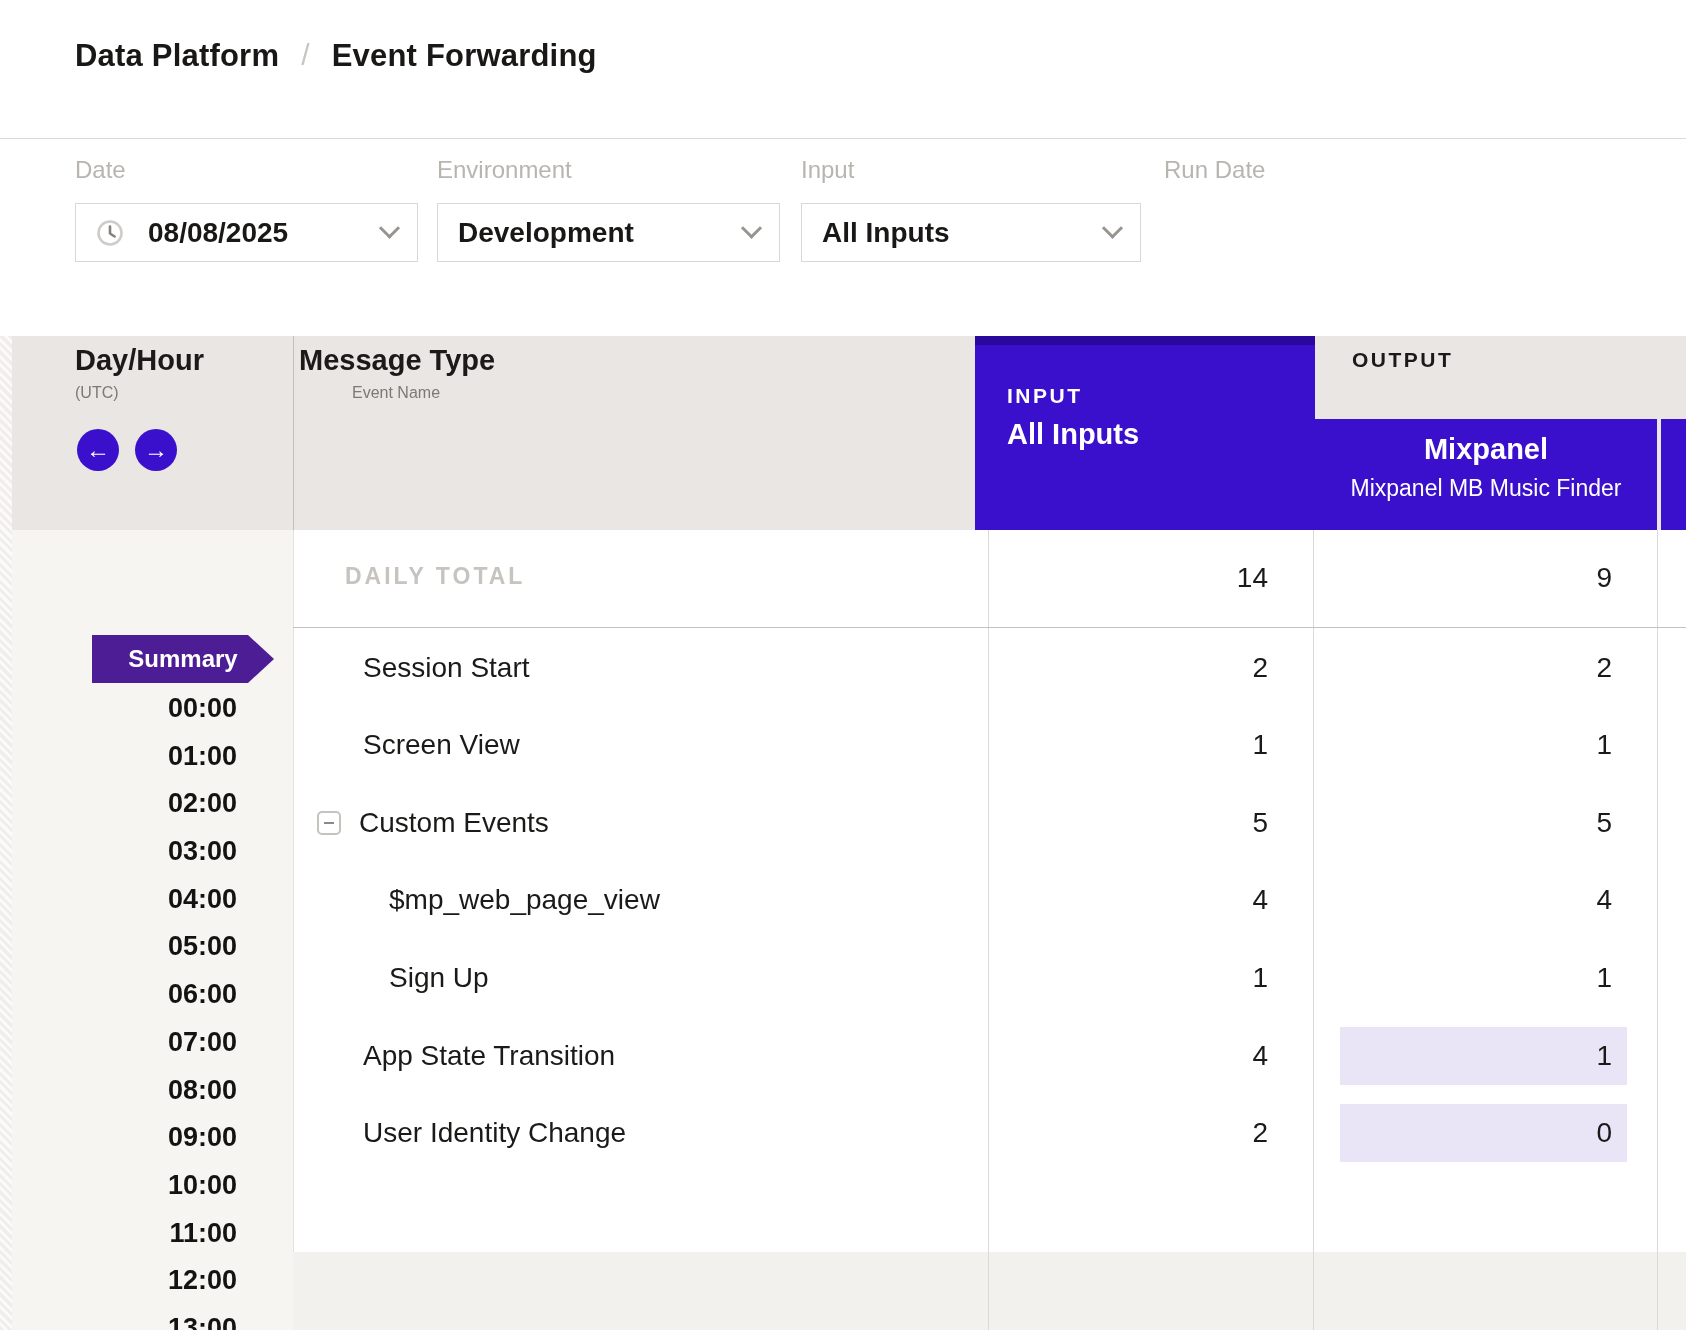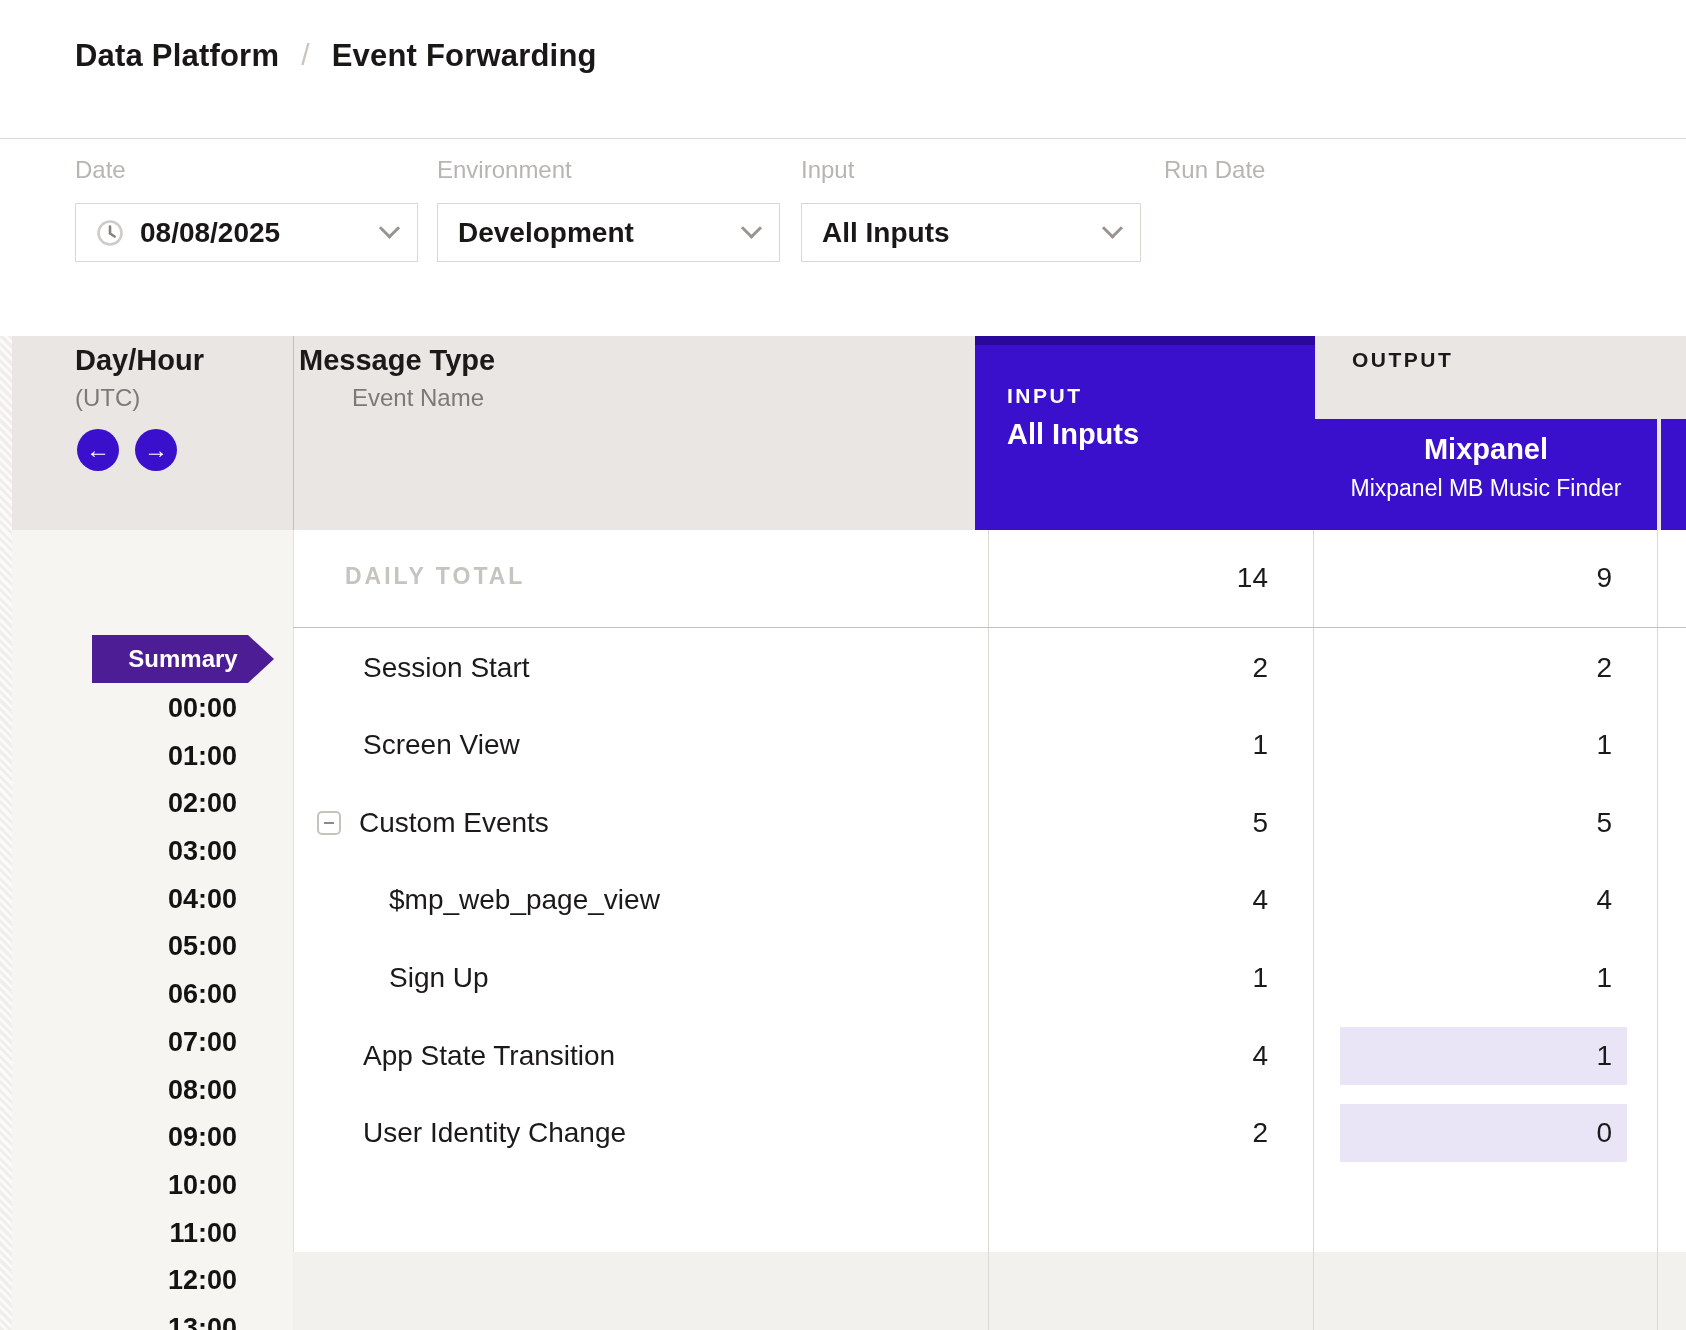--- a/index.html
+++ b/index.html
@@ -19,21 +19,21 @@
   .f-box { position:absolute; top:203px; height:59px; background:#fff; border:1px solid #dbd8d4; display:flex; align-items:center; padding:0 20px; }
   .f-value { font-size:28px; font-weight:700; color:#191817; }
   .chev { width:15px; height:15px; border-right:3px solid #98948f; border-bottom:3px solid #98948f; transform:rotate(45deg) translate(-3px,-3px); margin-left:auto; }
   .rundate { position:absolute; left:1164px; top:216px; font-size:29px; font-weight:700; color:#191817; }
 
   
   .head-band { position:absolute; left:0; top:336px; width:1686px; height:194px; background:#e9e6e3; }
   .hatch { position:absolute; left:0; top:336px; width:12px; height:994px;
     background:repeating-linear-gradient(45deg,#f0eeea 0 3px,#fbfaf8 3px 6px); }
   .h-title { position:absolute; font-size:29px; font-weight:700; color:#1b1a19; }
-  .h-sub { position:absolute; font-size:24px; color:#7c7976; }
+  .h-sub { position:absolute; font-size:16px; color:#7c7976; }
   .sec-label { position:absolute; font-size:21px; font-weight:700; letter-spacing:2.5px; }
   .nav-btn { position:absolute; width:42px; height:42px; border-radius:50%; background:#3a10cc; color:#fff;
     display:flex; align-items:center; justify-content:center; font-size:24px; line-height:1; cursor:pointer; }
   .inp-block { position:absolute; left:975px; top:336px; width:340px; height:194px; background:#3a10cc; }
   .inp-block .strip { position:absolute; left:0; top:0; width:100%; height:9px; background:#2a089b; }
   .out-block { position:absolute; left:1315px; top:419px; width:342px; height:111px; background:#3a10cc; color:#fff; text-align:center; }
   .out-partial { position:absolute; left:1661px; top:419px; width:25px; height:111px; background:#3a10cc; }
   .out-name { position:absolute; left:0; width:100%; top:14px; font-size:29px; font-weight:700; }
   .out-sub { position:absolute; left:0; width:100%; top:56px; font-size:23px; }
   .allinputs { position:absolute; left:1007px; top:418px; color:#fff; font-size:29px; font-weight:700; }
@@ -79,21 +79,21 @@
       <span class="crumb-sep">/</span>
       <span>Event Forwarding</span>
     </div>
   </div>
 
   <div class="f-label" style="left:75px">Date</div>
   <div class="f-label" style="left:437px">Environment</div>
   <div class="f-label" style="left:801px">Input</div>
   <div class="f-label" style="left:1164px">Run Date</div>
 
-  <div class="f-box" style="left:75px; width:343px;">
+  <div class="f-box" style="left:75px; width:343px;gap:8px;">
     <svg class="clock" width="28" height="28" viewBox="0 0 28 28">
       <circle cx="14" cy="14" r="11.5" fill="none" stroke="#cfccc8" stroke-width="2.6"></circle>
       <path d="M14 7.5 L14 14.5 L18.6 17.5" fill="none" stroke="#84817d" stroke-width="2.6" stroke-linecap="round" stroke-linejoin="round"></path>
     </svg>
     <span class="f-value">08/08/2025</span>
     <span class="chev"></span>
   </div>
 
   <div class="f-box" style="left:437px; width:343px;">
     <span class="f-value">Development</span>

